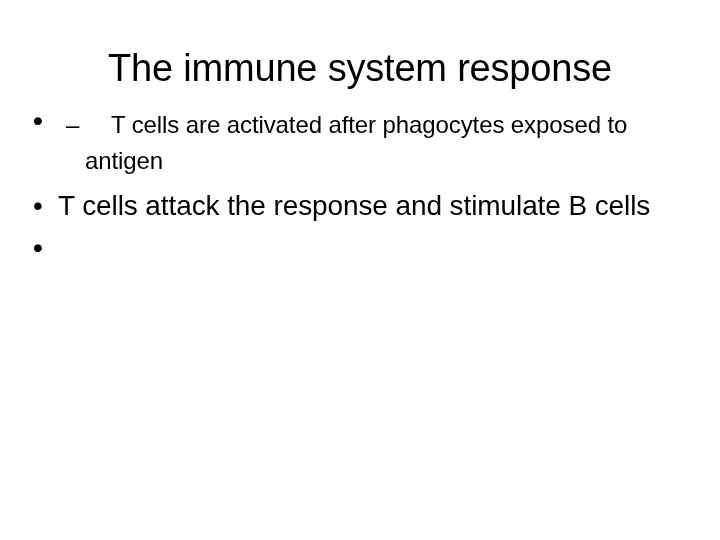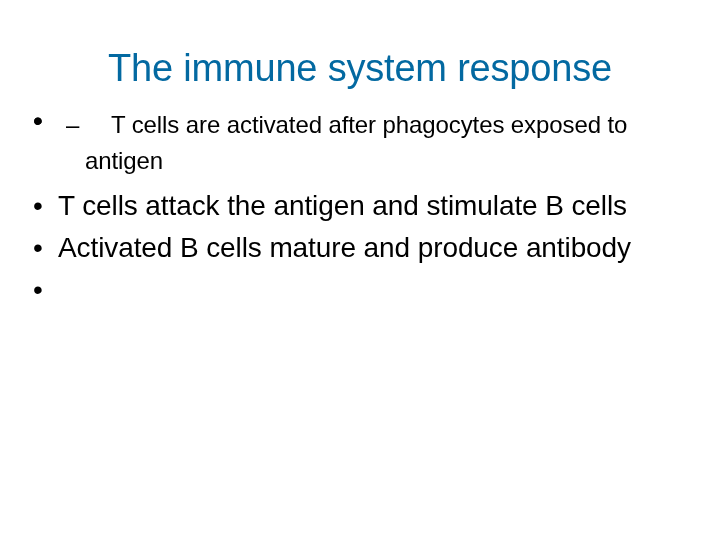--- a/index.html
+++ b/index.html
@@ -24,21 +24,21 @@
     position: absolute;
     left: 0;
     top: 46px;
     width: 720px;
     text-align: center;
     font-size: 38px;
     line-height: 44px;
     font-weight: 400;
     letter-spacing: -0.2px;
     white-space: nowrap;
-    color: #0369a1;
+    color: #000000;
   }
   .body-area {
     position: absolute;
     left: 28px;
     top: 100px;
     width: 668px;
   }
   .bullet-l1 {
     position: relative;
     padding-left: 30px;
@@ -103,26 +103,25 @@
       <span class="marker">•</span>
     </div>
 
     <div class="bullet-l2 l2-block">
       <span class="marker">–</span>
       <span class="sub-wrap">T cells are activated after phagocytes exposed to antigen</span>
     </div>
 
     <div class="bullet-l1 gap-before">
       <span class="marker">•</span>
-      <span>T cells attack the antigen and stimulate B cells</span>
+      <span>T cells attack the response and stimulate B cells</span>
     </div>
 
     <div class="bullet-l1">
       <span class="marker">•</span>
-      <span>Activated B cells mature and produce antibody</span>
     </div>
 
     <div class="bullet-l1">
       <span class="marker">•</span>
     </div>
 
   </div>
 </div>
 
 </body></html>

